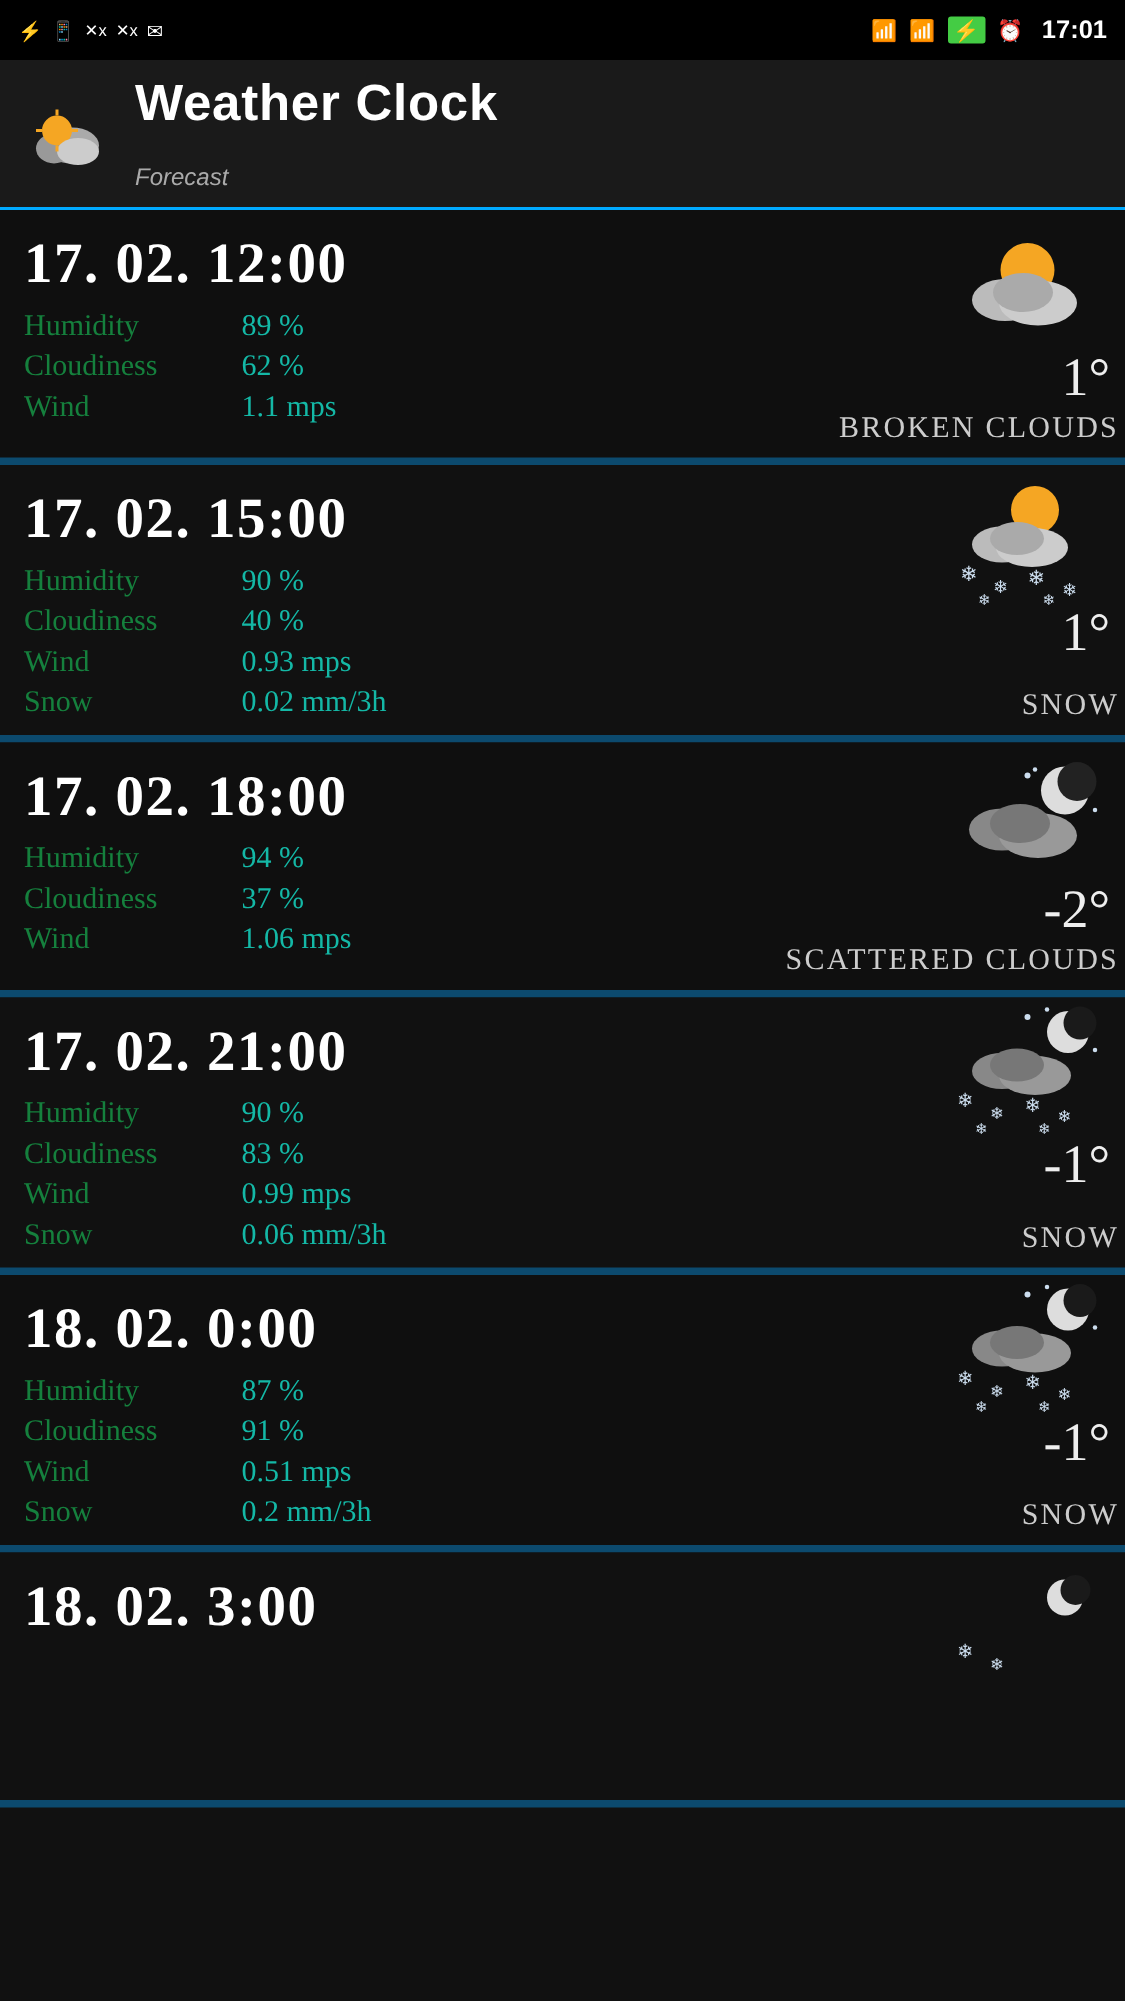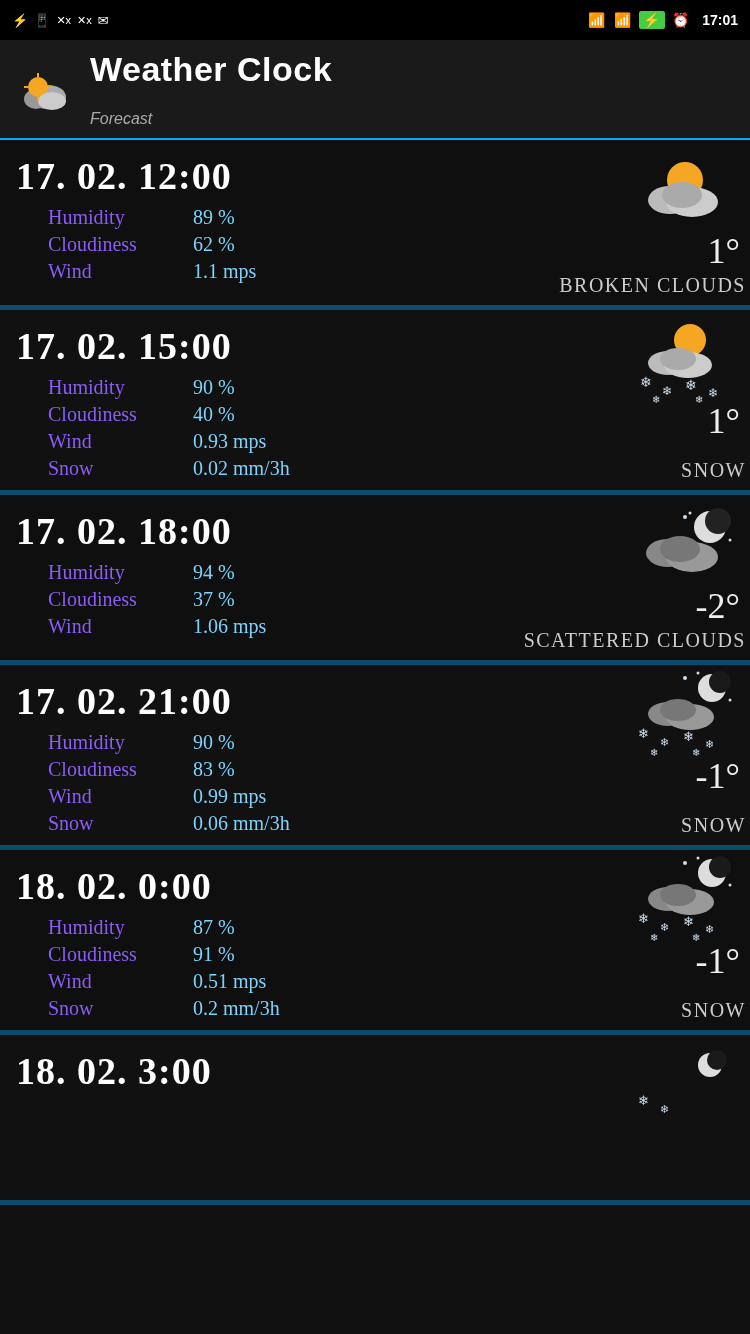--- a/index.html
+++ b/index.html
@@ -63,22 +63,22 @@
       letter-spacing: 1px;
     }
 
     .card-stats {
       display: flex;
       flex-direction: column;
       gap: 4px;
       font-size: 20px;
     }
     .stat-row { display: flex; gap: 0; }
-    .stat-label { color: #8b5cf6; width: 145px; margin-left: 32px; }
-    .stat-value { color: #7dd3fc; }
+    .stat-label { color: #15803d; width: 145px; }
+    .stat-value { color: #14b8a6; }
 
     .card-right {
       position: absolute;
       right: 10px;
       top: 10px;
       display: flex;
       flex-direction: column;
       align-items: flex-end;
     }
     .card-temp {
@@ -113,21 +113,21 @@
     <span>📱</span>
     <span style="font-size:11px;">✕x</span>
     <span style="font-size:11px;">✕x</span>
     <span>✉</span>
   </div>
   <div class="status-right">
     <span style="font-size:14px;">📶</span>
     <span style="font-size:14px;">📶</span>
     <span style="font-size:14px;background:#4c4;padding:1px 4px;border-radius:2px;">⚡</span>
     <span style="font-size:14px;">⏰</span>
-    <span style="font-size:14px;font-weight:bold;margin-left:4px;">17:01</span>
+    <span style="font-size:17px;font-weight:bold;margin-left:4px;">17:01</span>
   </div>
 </div>
 
 <div id="header">
   <div class="header-icon">
     
     <svg viewBox="0 0 60 60" width="60" height="60">
 
       <ellipse cx="32" cy="38" rx="18" ry="12" fill="#aaa"></ellipse>
       <ellipse cx="20" cy="40" rx="12" ry="10" fill="#999"></ellipse>

